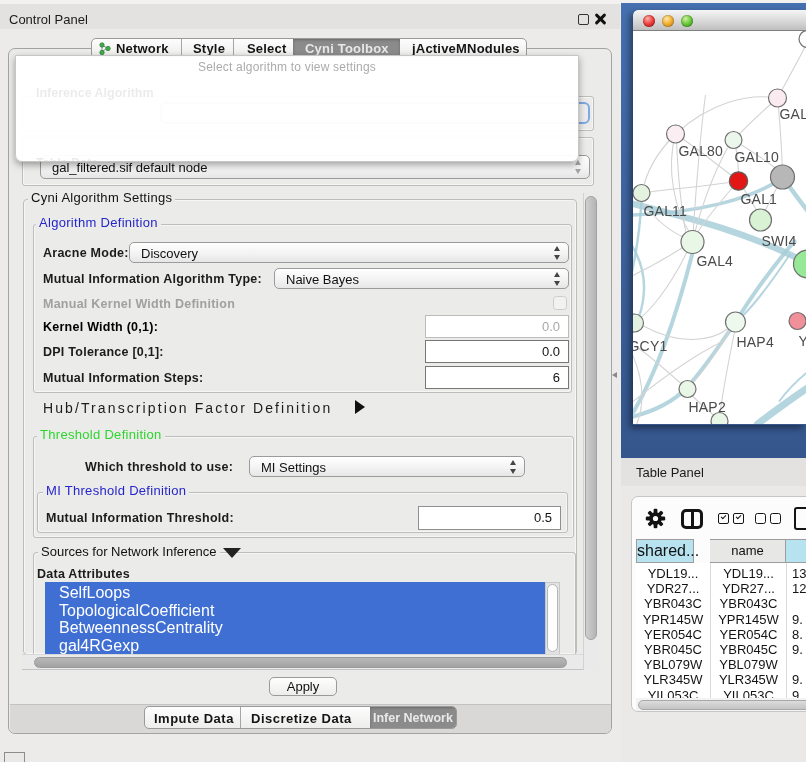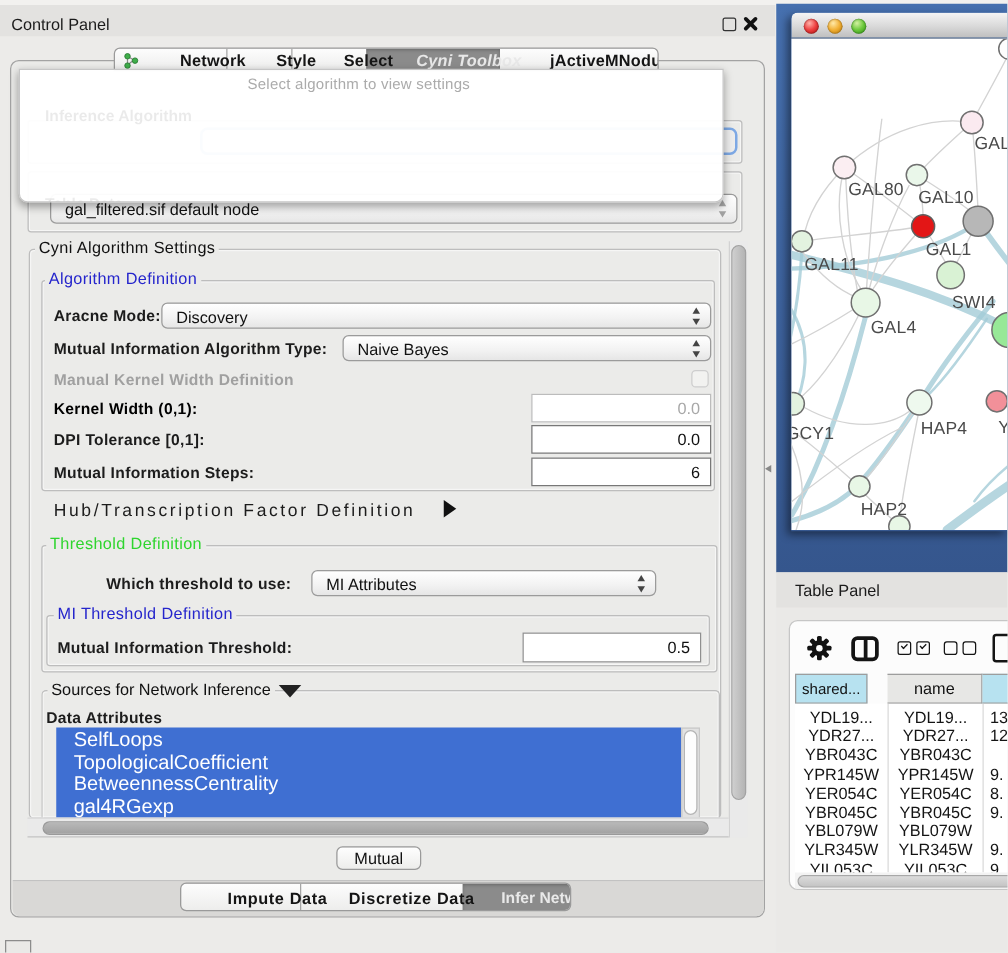--- a/index.html
+++ b/index.html
@@ -9,21 +9,21 @@
   .grouptitle { position:absolute; top:-8px; background:#ebebe9; padding:0 3px; line-height:14px; font-size:13px; letter-spacing:0.3px; white-space:nowrap; }
   .gbox { position:absolute; border:1px solid #bdbdbd; border-radius:3px; box-shadow: inset 0 0 0 1px rgba(255,255,255,.55); }
   .lbl { position:absolute; font-size:12.5px; font-weight:bold; color:#1c1c1c; letter-spacing:0.25px; white-space:nowrap; }
   .combo { position:absolute; border:1px solid #9b9b9b; border-radius:5px;
            background:linear-gradient(#ffffff,#f2f2f2 60%,#e6e6e6); font-size:13px; color:#111; }
   .combo .ctext { position:absolute; left:11px; top:3px; }
   .arrs { position:absolute; right:7px; top:50%; width:7px; height:14px; margin-top:-7px; }
   .arrs:before { content:""; position:absolute; left:0; top:0; border-left:3.5px solid transparent; border-right:3.5px solid transparent; border-bottom:5px solid #444; }
   .arrs:after { content:""; position:absolute; left:0; bottom:0; border-left:3.5px solid transparent; border-right:3.5px solid transparent; border-top:5px solid #444; }
   .inp { position:absolute; background:#fff; font-size:13px; text-align:right; padding-right:8px; color:#111; }
-  .tabtxt { font-size:13px; font-weight:bold; color:#151515; letter-spacing:0.2px; white-space:nowrap;margin-left:28px; }
+  .tabtxt { font-size:13px; font-weight:bold; color:#151515; letter-spacing:0.2px; white-space:nowrap; }
 </style>
 </head>
 <body>
 
 <div class="abs" style="left:0;top:0;width:620px;height:762px;background:#ecebe9;"></div>
 <div class="abs" style="left:0;top:0;width:806px;height:4px;background:#f2f1ef;"></div>
 <div class="abs" style="left:0;top:4px;width:620px;height:25px;background:#e3e2e0;"></div>
 <div class="abs" style="left:9px;top:12px;font-size:13px;color:#1b1b1b;">Control Panel</div>
 
 <div class="abs" style="left:578px;top:14px;width:11px;height:11px;border:1.8px solid #333;border-radius:2px;"></div>
@@ -35,21 +35,21 @@
 <div class="abs" style="left:8px;top:48px;width:604px;height:686px;border:1.5px solid #a3a3a3;border-radius:7px;background:#ebebe9;"></div>
 
 <div class="abs" style="left:91px;top:38px;width:436px;height:19px;border:1px solid #9a9a9a;border-radius:5px 5px 0 0;background:linear-gradient(#fdfdfd,#ededec);overflow:hidden;">
   <div class="abs" style="left:0;top:0;width:89px;height:19px;"></div>
   <div class="abs" style="left:89px;top:0;width:1px;height:19px;background:#a5a5a5;"></div>
   <div class="abs" style="left:141px;top:0;width:1px;height:19px;background:#a5a5a5;"></div>
   <div class="abs" style="left:201px;top:0;width:107px;height:19px;background:#8b8b8b;box-shadow:inset 0 1px 3px rgba(0,0,0,.25);"></div>
   <div class="tabtxt abs" style="left:24px;top:2px;">Network</div>
   <div class="tabtxt abs" style="left:101px;top:2px;">Style</div>
   <div class="tabtxt abs" style="left:155px;top:2px;">Select</div>
-  <div class="tabtxt abs" style="left:213px;top:2px;color:#e8e8e8;font-style:italic;">Cyni Toolbox</div>
+  <div class="tabtxt abs" style="left:213px;top:2px;color:#e8e8e8;">Cyni Toolbox</div>
   <div class="tabtxt abs" style="left:320px;top:2px;">jActiveMNodules</div>
 
   <svg class="abs" style="left:7px;top:3px;" width="13" height="14" viewBox="0 0 13 14">
     <path d="M3 3 L3 10 M3 3 L8 6 M3 10 L8 6" stroke="#8a8a8a" stroke-width="1" fill="none"></path>
     <circle cx="3" cy="3" r="2.2" fill="#3fae4a" stroke="#2a7a33" stroke-width="0.7"></circle>
     <circle cx="3" cy="10.5" r="2.2" fill="#3fae4a" stroke="#2a7a33" stroke-width="0.7"></circle>
     <circle cx="9" cy="6.5" r="2.2" fill="#3fae4a" stroke="#2a7a33" stroke-width="0.7"></circle>
   </svg>
 </div>
 
@@ -96,21 +96,21 @@
 <div class="inp" style="left:425px;top:366px;width:144px;height:23px;border:1.5px solid #777;line-height:21px;">6</div>
 
 <div class="lbl" style="left:43px;top:400px;font-size:14px;font-weight:normal;letter-spacing:2.1px;">Hub/Transcription Factor Definition</div>
 <div class="abs" style="left:355px;top:400px;width:0;height:0;border-top:7px solid transparent;border-bottom:7px solid transparent;border-left:10px solid #111;"></div>
 
 <div class="gbox" style="left:33px;top:436px;width:541px;height:102px;"></div>
 <div class="grouptitle" style="left:37px;top:428px;color:#2ed52e;">Threshold Definition</div>
 
 <div class="lbl" style="left:85px;top:460px;">Which threshold to use:</div>
 <div class="combo" style="left:249px;top:456px;width:276px;height:21px;">
-    <span class="ctext">MI Attributes</span>
+    <span class="ctext">MI Settings</span>
     <span class="arrs"></span>
   </div>
 
 <div class="gbox" style="left:37px;top:492px;width:531px;height:41px;"></div>
 <div class="grouptitle" style="left:43px;top:484px;color:#2525cc;">MI Threshold Definition</div>
 <div class="lbl" style="left:46px;top:511px;">Mutual Information Threshold:</div>
 <div class="inp" style="left:418px;top:506px;width:143px;height:24px;border:1.5px solid #8f8f8f;line-height:22px;">0.5</div>
 
 <div class="gbox" style="left:33px;top:552px;width:543px;height:104px;border-bottom:none;border-radius:4px 4px 0 0;"></div>
 <div class="grouptitle" style="left:38px;top:545px;color:#111;letter-spacing:0;">Sources for Network Inference</div>
@@ -119,21 +119,21 @@
 
 <div class="abs" style="left:45px;top:582px;width:500px;height:73px;background:#3f6fd2;overflow:hidden;">
   <div style="color:#fff;font-size:16px;line-height:17.5px;padding:2px 0 0 14px;">SelfLoops<br>TopologicalCoefficient<br>BetweennessCentrality<br>gal4RGexp</div>
 </div>
 <div class="abs" style="left:545px;top:582px;width:15px;height:73px;background:#e2e2e2;border:1px solid #c8c8c8;"></div>
 <div class="abs" style="left:547px;top:584px;width:11px;height:68px;background:#fdfdfd;border:1px solid #b5b5b5;border-radius:6px;"></div>
 
 <div class="abs" style="left:22px;top:654px;width:561px;height:16px;background:#eaeaea;border-top:1px solid #d8d8d8;border-bottom:1px solid #c4c4c4;"></div>
 <div class="abs" style="left:34px;top:656.5px;width:533px;height:11px;background:linear-gradient(#b8b8b8,#a2a2a2);border:1px solid #9a9a9a;border-radius:6px;"></div>
 
-<div class="abs" style="left:269px;top:677px;width:68px;height:19px;border:1.3px solid #9a9a9a;border-radius:5px;background:linear-gradient(#fefefe,#ededeb);text-align:center;font-size:13px;line-height:17px;color:#111;">Mutual</div>
+<div class="abs" style="left:269px;top:677px;width:68px;height:19px;border:1.3px solid #9a9a9a;border-radius:5px;background:linear-gradient(#fefefe,#ededeb);text-align:center;font-size:13px;line-height:17px;color:#111;">Apply</div>
 
 <div class="abs" style="left:9.5px;top:704px;width:601px;height:29px;background:#d9d8d6;border-top:1px solid #c2c2c2;border-radius:0 0 6px 6px;"></div>
 <div class="abs" style="left:144px;top:706px;width:313px;height:23px;border:1px solid #9a9a9a;border-radius:5px;background:linear-gradient(#fdfdfd,#ededec);overflow:hidden;">
   <div class="abs" style="left:95px;top:0;width:1px;height:23px;background:#a5a5a5;"></div>
   <div class="abs" style="left:225px;top:0;width:88px;height:23px;background:#8b8b8b;box-shadow:inset 0 1px 3px rgba(0,0,0,.25);"></div>
   <div class="tabtxt abs" style="left:9px;top:4px;letter-spacing:0.5px;">Impute Data</div>
   <div class="tabtxt abs" style="left:106px;top:4px;letter-spacing:0.5px;">Discretize Data</div>
   <div class="tabtxt abs" style="left:228px;top:4px;color:#e9e9e9;font-size:12.5px;letter-spacing:0;">Infer Network</div>
 </div>
 
@@ -259,21 +259,21 @@
   <div class="abs" style="left:86px;top:16px;width:11px;height:11px;border:1.5px solid #141414;border-radius:2px;">
       <div style="position:absolute;left:1.5px;top:1px;width:5px;height:3px;border-left:1.8px solid #141414;border-bottom:1.8px solid #141414;transform:rotate(-45deg);"></div>
     </div>
   <div class="abs" style="left:101px;top:16px;width:11px;height:11px;border:1.5px solid #141414;border-radius:2px;">
       <div style="position:absolute;left:1.5px;top:1px;width:5px;height:3px;border-left:1.8px solid #141414;border-bottom:1.8px solid #141414;transform:rotate(-45deg);"></div>
     </div>
   <div class="abs" style="left:123px;top:16px;width:11px;height:11px;border:1.5px solid #141414;border-radius:2.5px;"></div>
   <div class="abs" style="left:138px;top:16px;width:11px;height:11px;border:1.5px solid #141414;border-radius:2.5px;"></div>
   <div class="abs" style="left:162px;top:10px;width:20px;height:23px;border:2.5px solid #141414;border-radius:3px;"></div>
 
-  <div class="abs" style="left:4px;top:42px;width:58px;height:24px;background:#b7e2f0;border:1px solid #9d9d9d;font-size:12px;text-align:center;line-height:22px;color:#111;">shared...</div>
+  <div class="abs" style="left:4px;top:42px;width:58px;height:24px;background:#b7e2f0;border:1px solid #9d9d9d;font-size:16px;text-align:center;line-height:22px;color:#111;">shared...</div>
   <div class="abs" style="left:78px;top:42px;width:76px;height:24px;background:#e7e7e5;border:1px solid #9d9d9d;border-left:none;font-size:13px;text-align:center;line-height:22px;color:#111;">name</div>
   <div class="abs" style="left:154px;top:42px;width:28px;height:24px;background:#b7e2f0;border:1px solid #9d9d9d;border-left:none;"></div>
 
   <div class="abs" style="left:4px;top:66px;width:176px;height:135px;background:#fff;overflow:hidden;font-size:13px;color:#141414;padding-top:3px;">
     <div class="abs" style="left:74px;top:0;width:1px;height:135px;background:#dadada;"></div>
     <div class="abs" style="left:150px;top:0;width:1px;height:135px;background:#dadada;"></div>
     <div class="abs" style="left:0;top:3px;width:74px;text-align:center;line-height:15.2px;">YDL19...<br>YDR27...<br>YBR043C<br>YPR145W<br>YER054C<br>YBR045C<br>YBL079W<br>YLR345W<br>YIL053C</div>
     <div class="abs" style="left:75px;top:3px;width:75px;text-align:center;line-height:15.2px;">YDL19...<br>YDR27...<br>YBR043C<br>YPR145W<br>YER054C<br>YBR045C<br>YBL079W<br>YLR345W<br>YIL053C</div>
     <div class="abs" style="left:156px;top:3px;width:30px;text-align:left;line-height:15.2px;">13<br>12<br>&nbsp;<br>9.<br>8.<br>9.<br>&nbsp;<br>9.<br>9.</div>
   </div>

